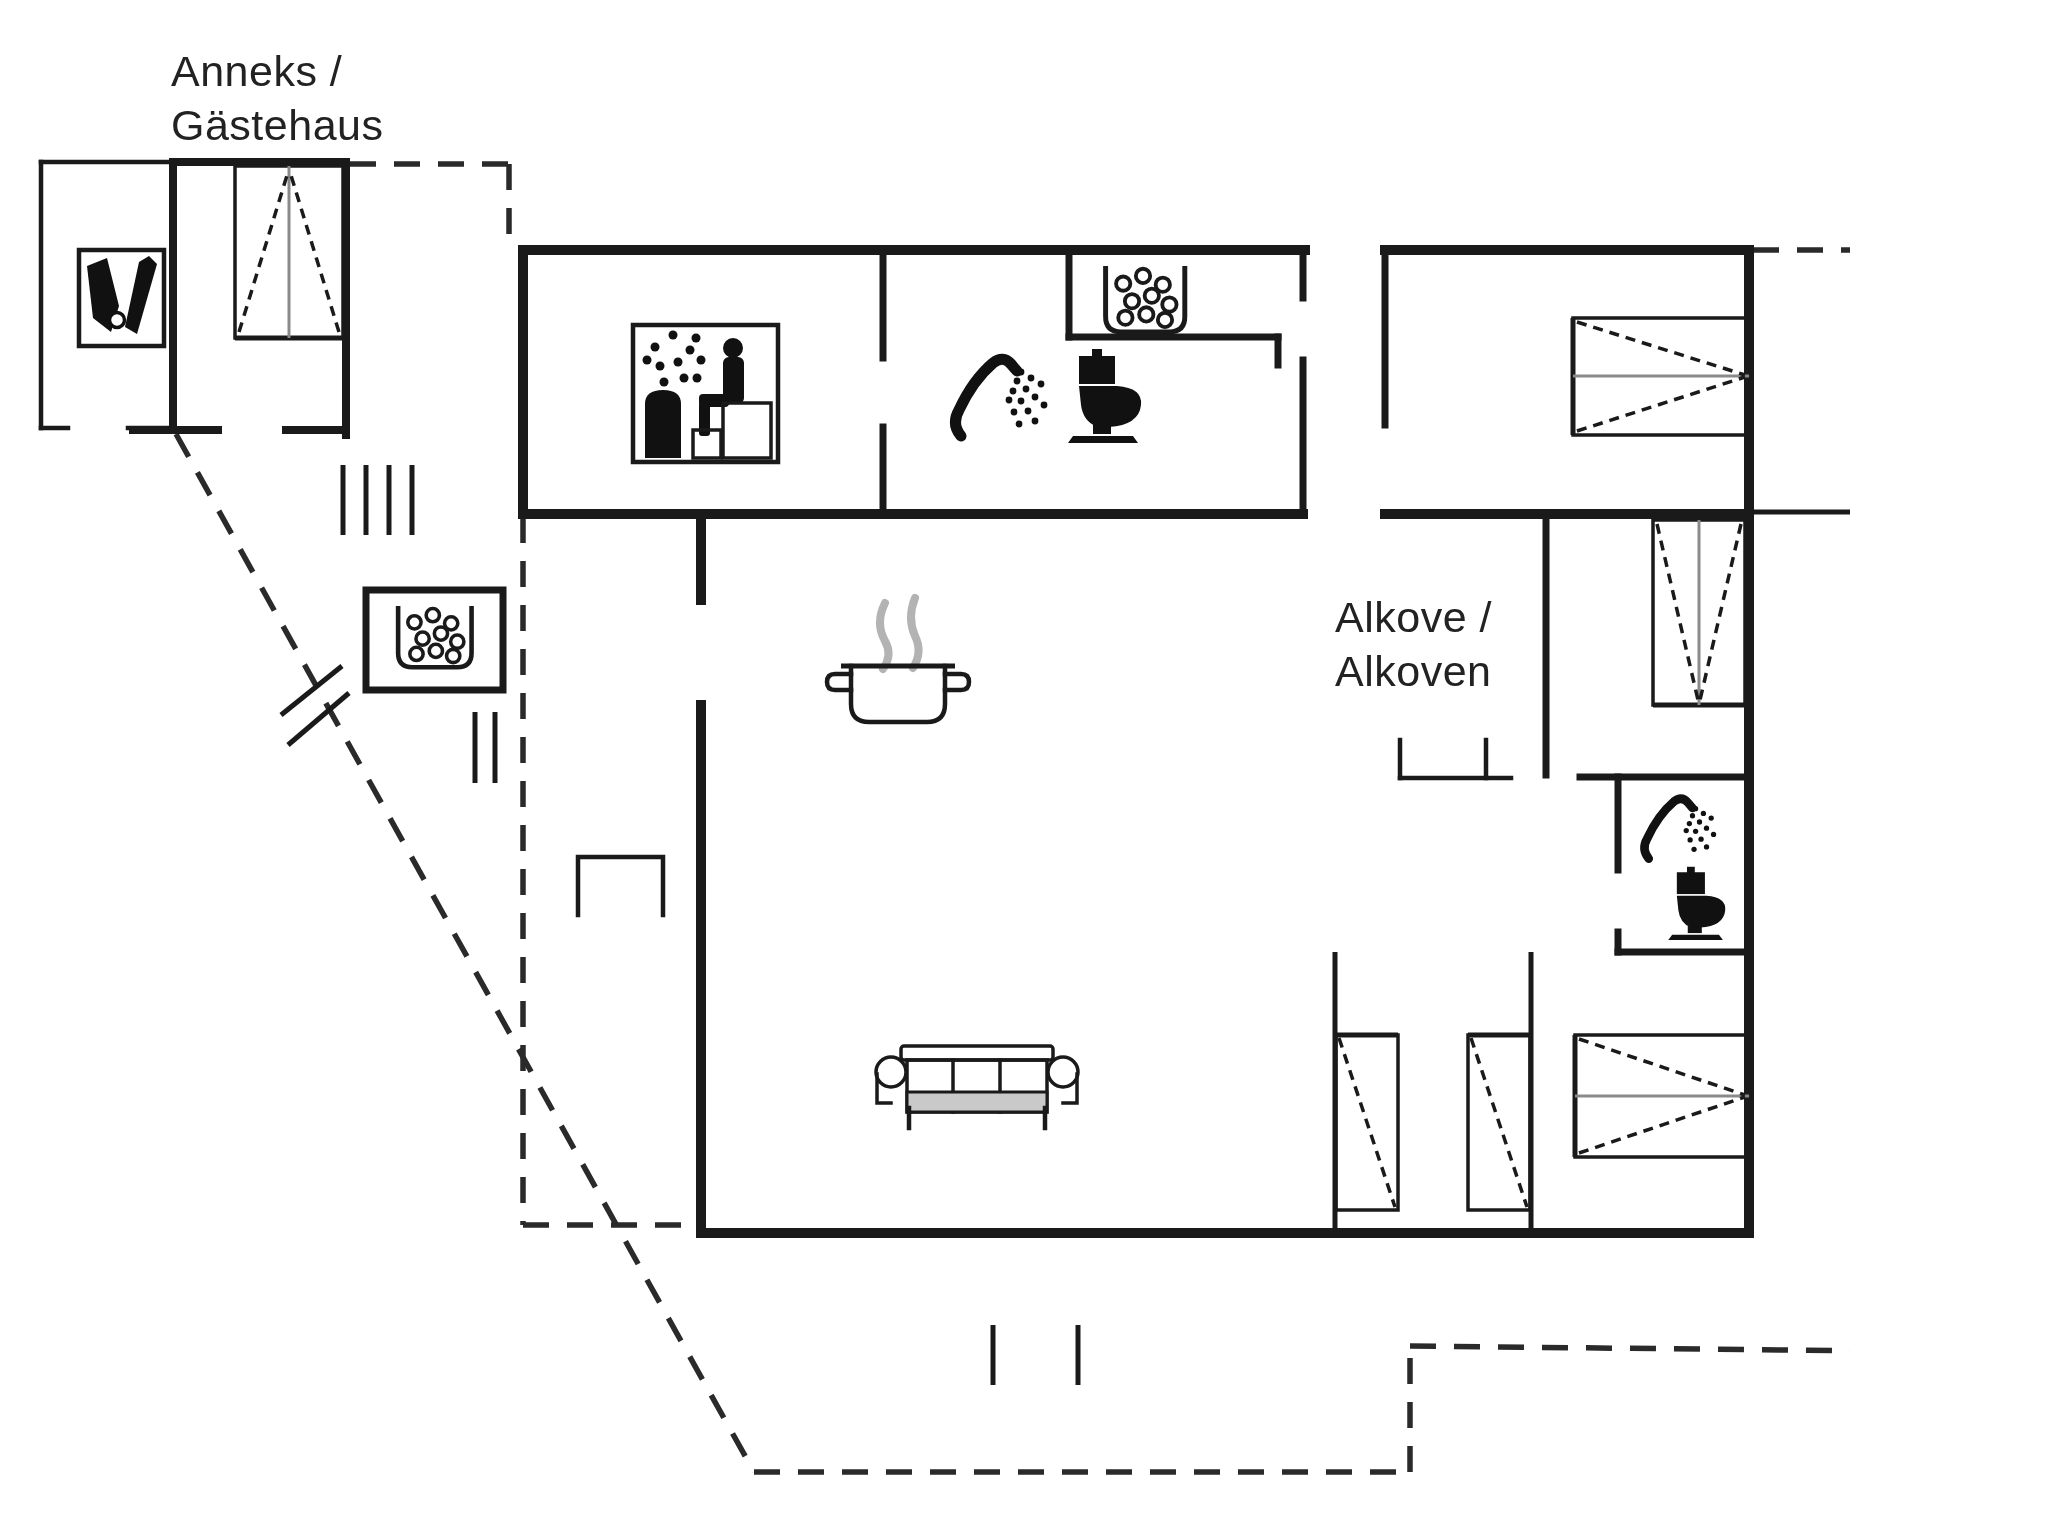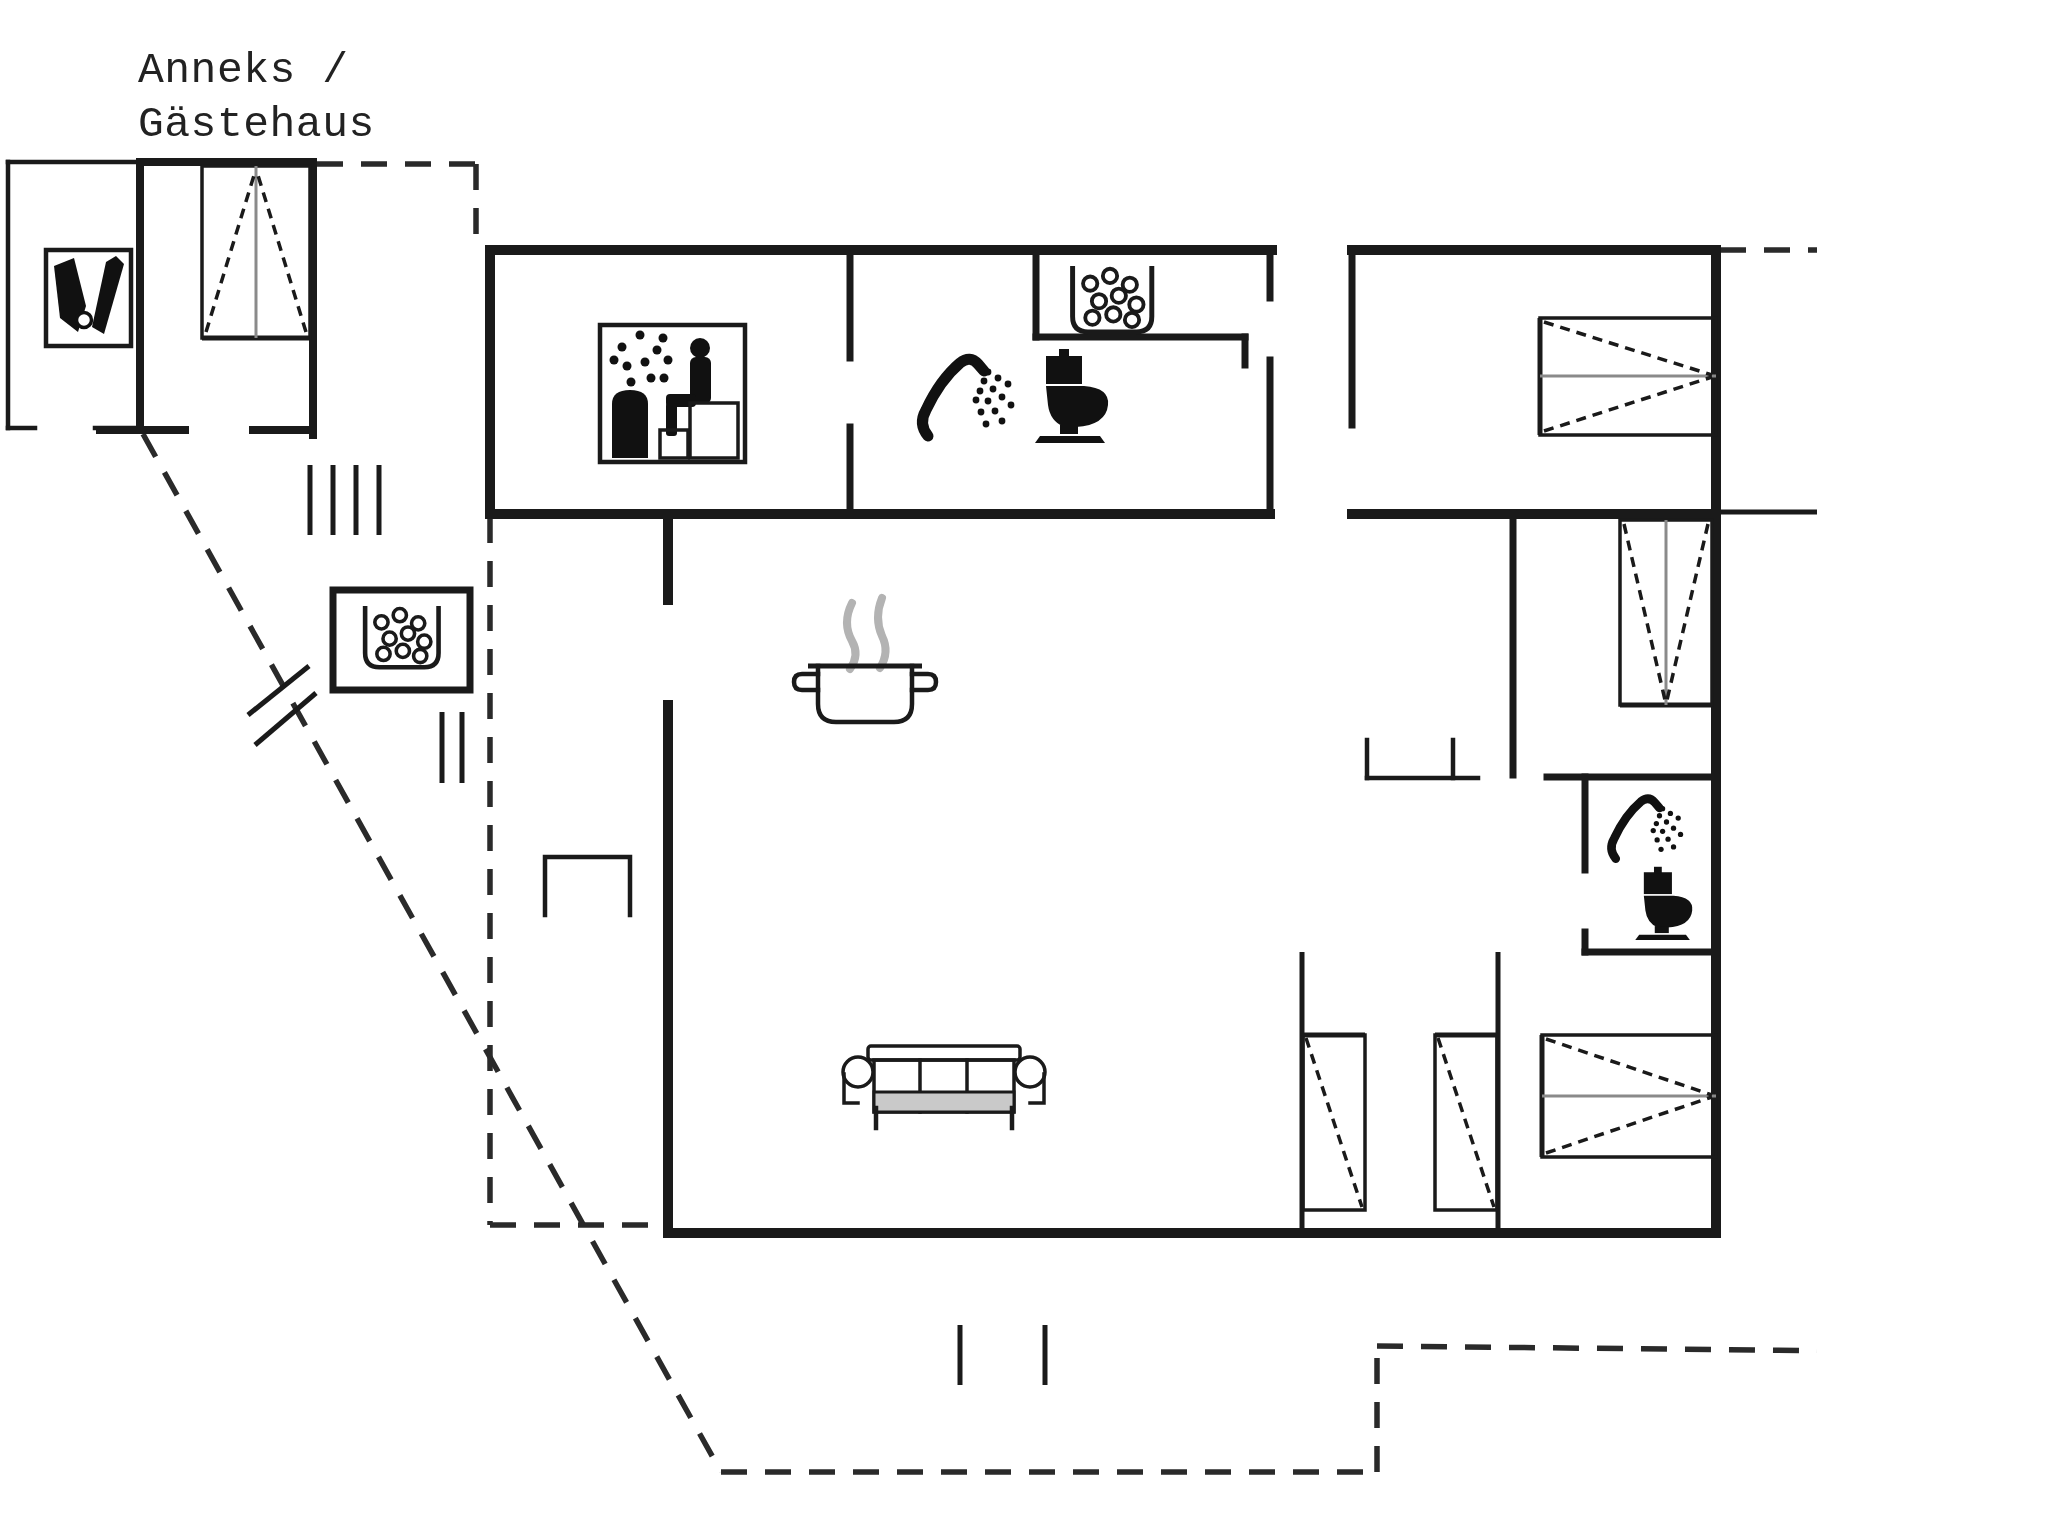--- a/index.html
+++ b/index.html
@@ -1,17 +1,17 @@
 <!DOCTYPE html>
 <html><head>
 <meta charset="utf-8">
 <style>
   html,body{margin:0;padding:0;background:#ffffff;}
   .canvas{position:relative;width:1817px;height:1536px;background:#ffffff;overflow:hidden;
-          font-family:Liberation Mono, monospace;}
+          font-family:Liberation Sans, sans-serif;margin-left:33px;}
   .plan-svg{position:absolute;left:0;top:0;}
   .plan-label{position:absolute;color:#222;font-size:43px;line-height:54px;letter-spacing:0.5px;}
   .plan-label span{display:block;}
 
   
   .w10{stroke:#1a1a1a;stroke-width:10;fill:none;stroke-linecap:square;}
   .w8{stroke:#1a1a1a;stroke-width:8;fill:none;stroke-linecap:square;}
   .w7{stroke:#1a1a1a;stroke-width:7;fill:none;stroke-linecap:square;}
   .w5{stroke:#1a1a1a;stroke-width:5;fill:none;stroke-linecap:butt;}
   .w45{stroke:#1a1a1a;stroke-width:4.5;fill:none;stroke-linecap:square;}
@@ -26,20 +26,24 @@
 </head>
 <body>
 
 <div class="canvas">
 
   <div class="plan-label" style="left:138px;top:44px;">
     <span>Anneks /</span>
     <span>Gästehaus</span>
   </div>
 
+  <div class="plan-label" style="left:1302px;top:590px;">
+    <span>Alkove /</span>
+    <span>Alkoven</span>
+  </div>
 
   <svg class="plan-svg" width="2048" height="1536" viewBox="0 0 2048 1536">
 
     <defs>
       <g id="tubicon">
         <path d="M6,0 V46 Q6,60 20,60 H64 Q78,60 78,46 V0" fill="none" stroke="#1a1a1a" stroke-width="4.5"></path>
         <circle class="bubble" cx="22" cy="16" r="6.5"></circle>
         <circle class="bubble" cx="40" cy="9" r="6.5"></circle>
         <circle class="bubble" cx="58" cy="17" r="6.5"></circle>
         <circle class="bubble" cx="30" cy="32" r="6.5"></circle>

